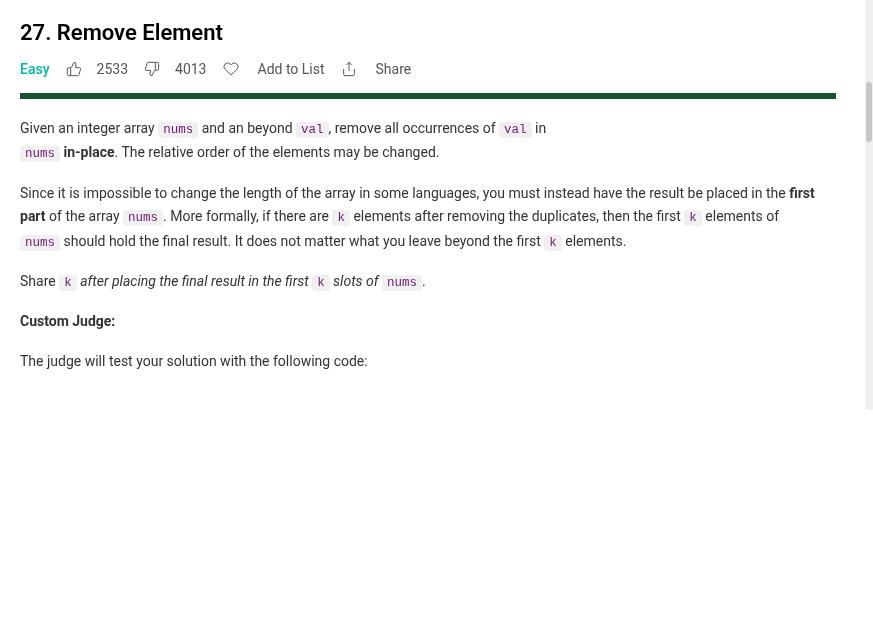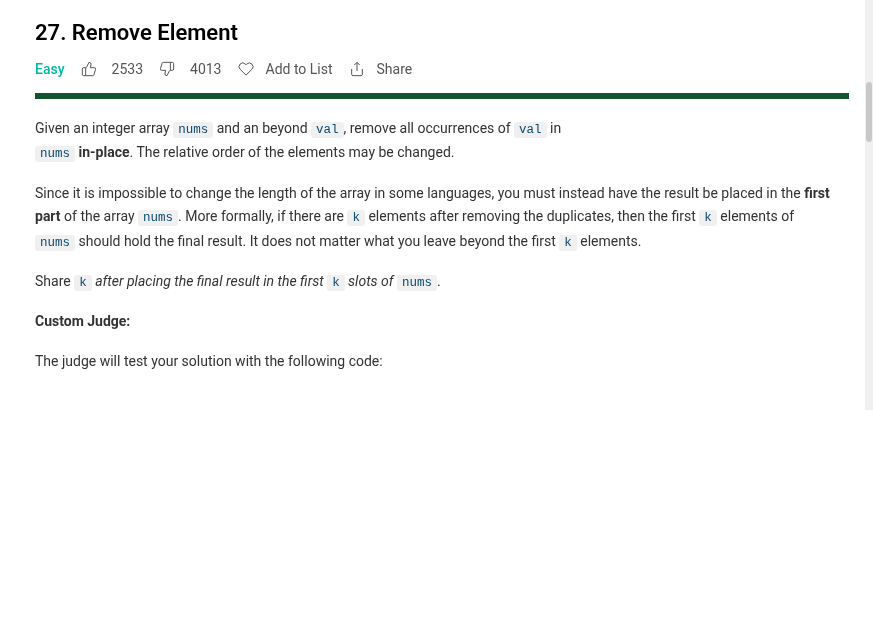--- a/index.html
+++ b/index.html
@@ -7,21 +7,20 @@
       font-family: -apple-system, BlinkMacSystemFont, "Segoe UI", Roboto, sans-serif;
       font-size: 14px;
       color: #1a1a1a;
       background: #fff;
       width: 873px;
       min-height: 644px;
     }
     .container {
       max-width: 860px;
       padding: 20px 24px 20px 20px;
-      margin-left: 15px;
     }
     h1 {
       font-size: 22px;
       font-weight: 600;
       color: #000;
       margin-bottom: 16px;
     }
     .meta-row {
       display: flex;
       align-items: center;
@@ -46,21 +45,21 @@
     .vote-item svg {
       width: 16px;
       height: 16px;
       fill: none;
       stroke: currentColor;
       stroke-width: 1.5;
     }
     .action-item {
       display: flex;
       align-items: center;
-      gap: 12px;
+      gap: 19px;
       color: #555;
       font-size: 14px;
       cursor: pointer;
     }
     .action-item svg {
       width: 16px;
       height: 16px;
       fill: none;
       stroke: currentColor;
       stroke-width: 1.5;
@@ -71,21 +70,21 @@
     }
     .description p {
       margin-bottom: 16px;
     }
     code.inline {
       background: #f0f0f0;
       border-radius: 3px;
       padding: 1px 5px;
       font-family: "SFMono-Regular", Consolas, "Liberation Mono", Menlo, monospace;
       font-size: 12.5px;
-      color: #0c4a6e;
+      color: #701a75;
     }
     .bold { font-weight: 700; }
     .blue-bold {
       font-weight: 700;
       color: #0075d1;
     }
     em {
       font-style: italic;
     }
     .custom-judge {

